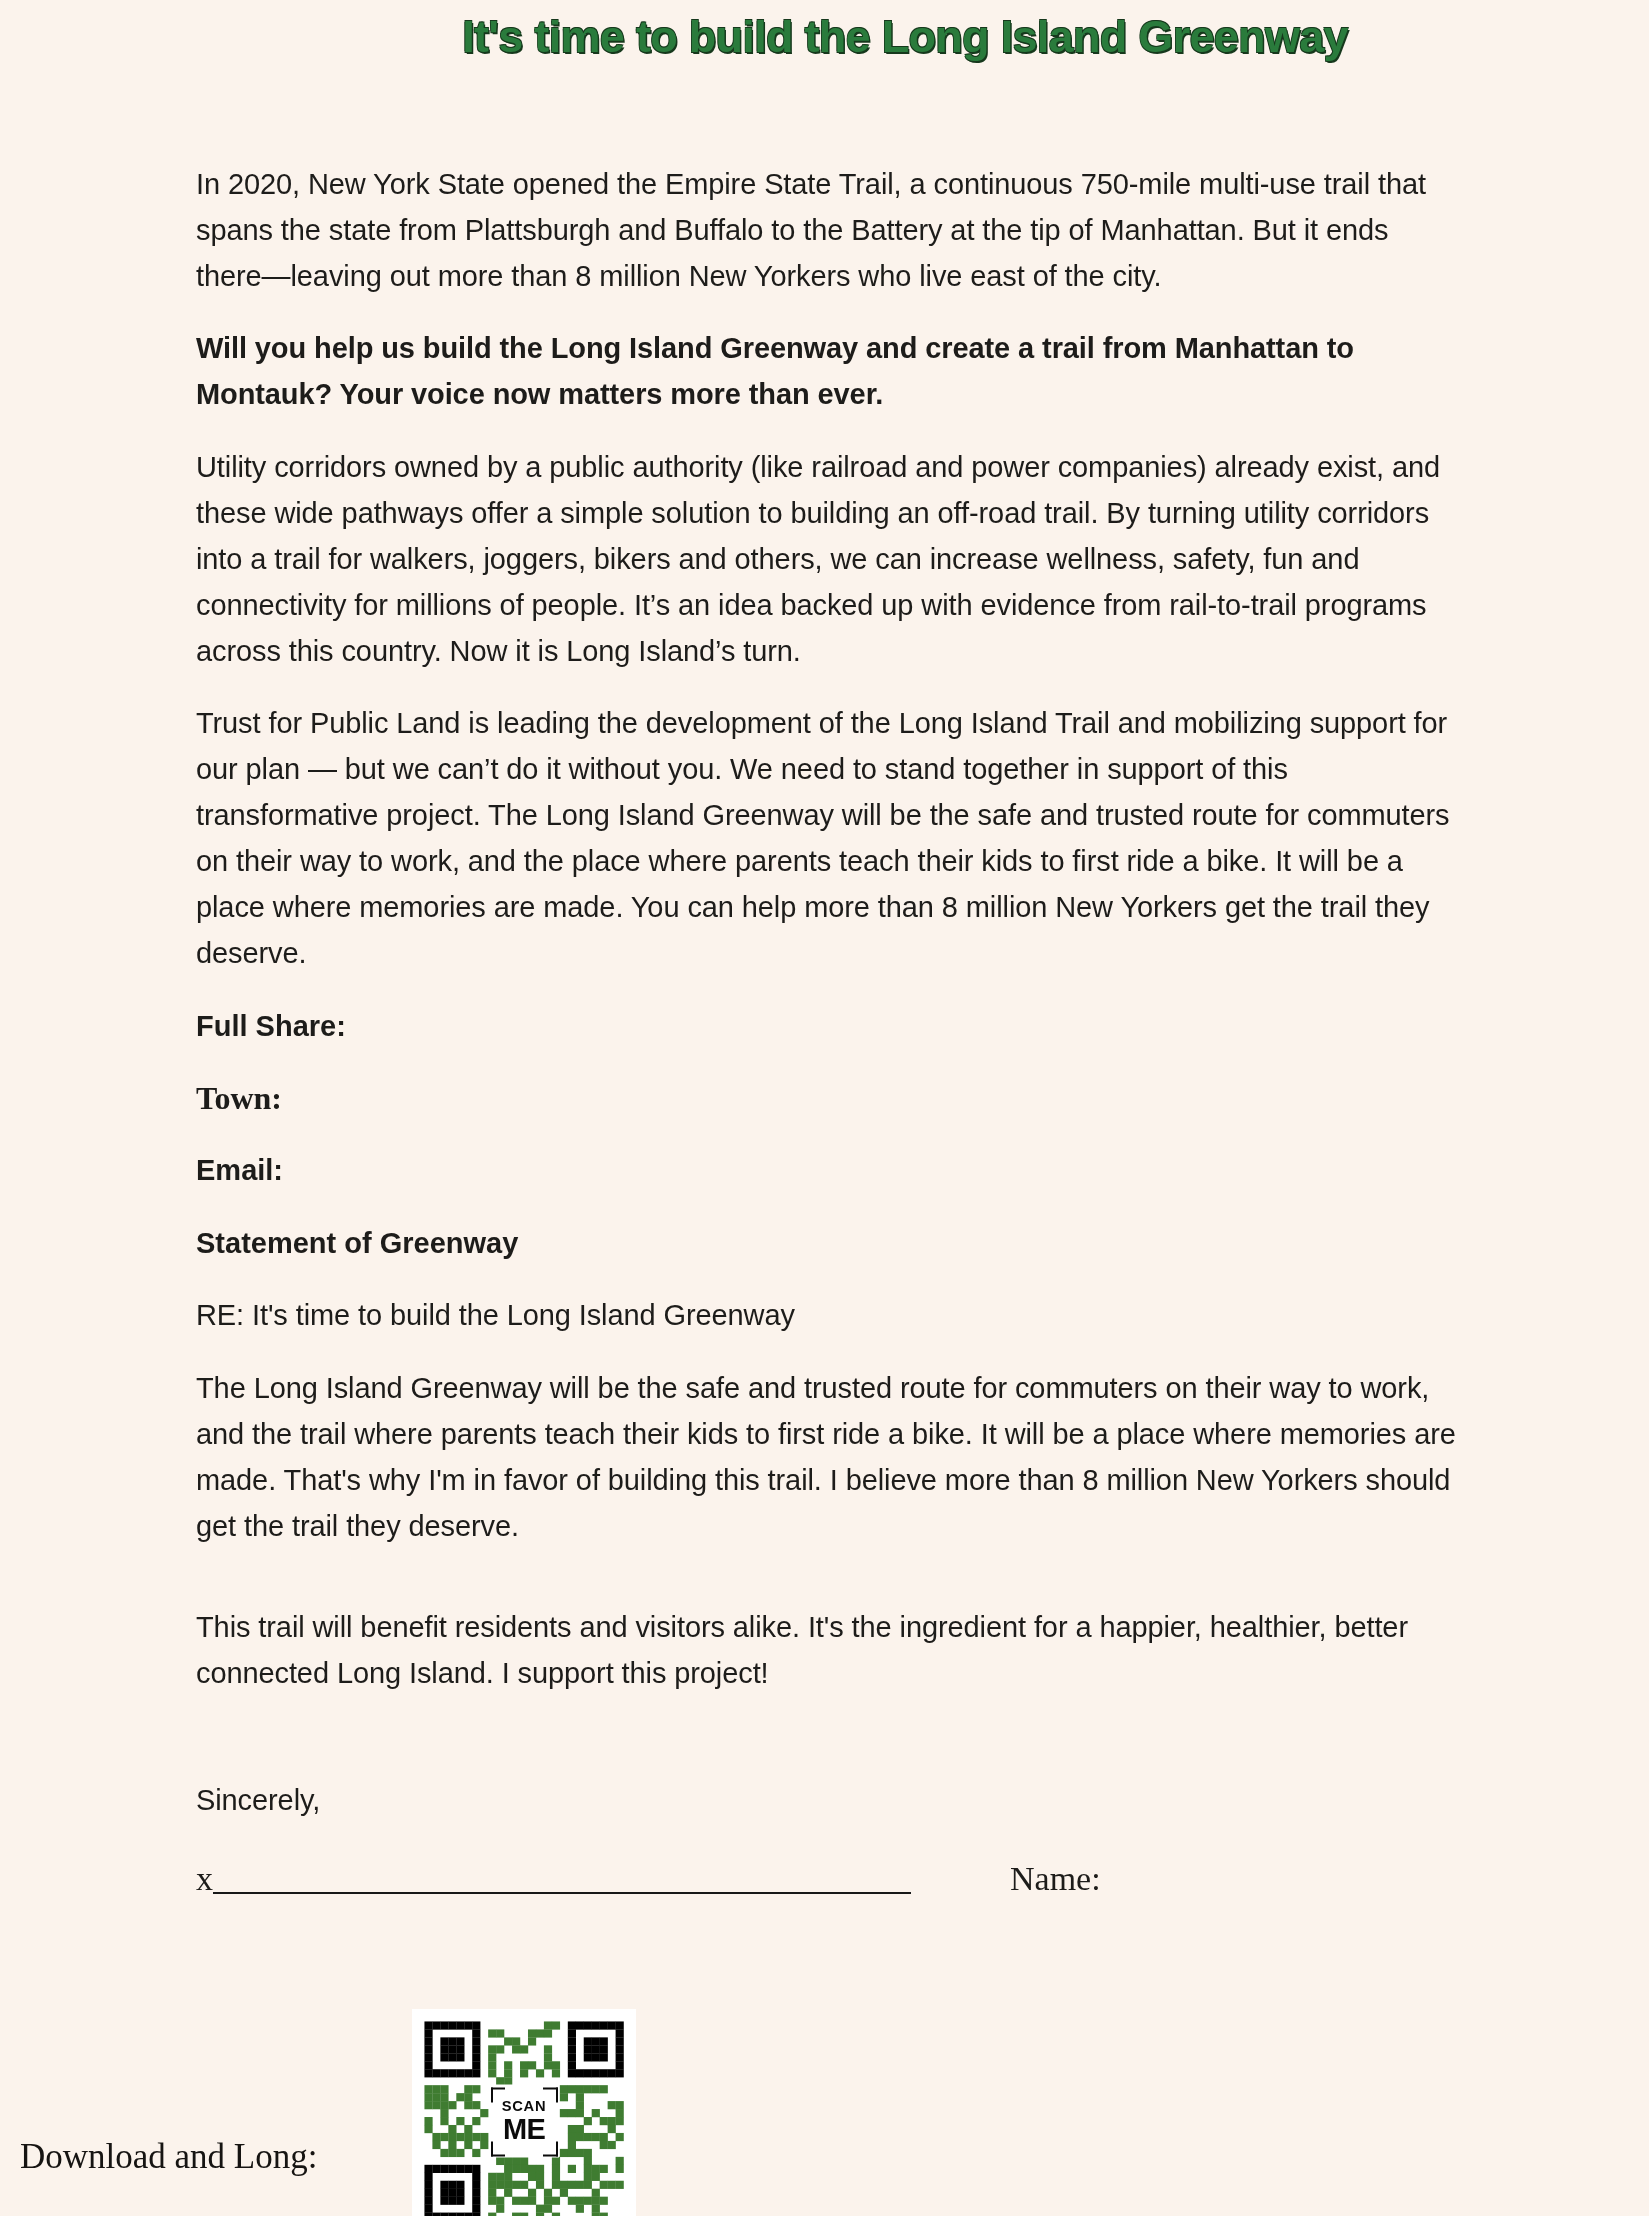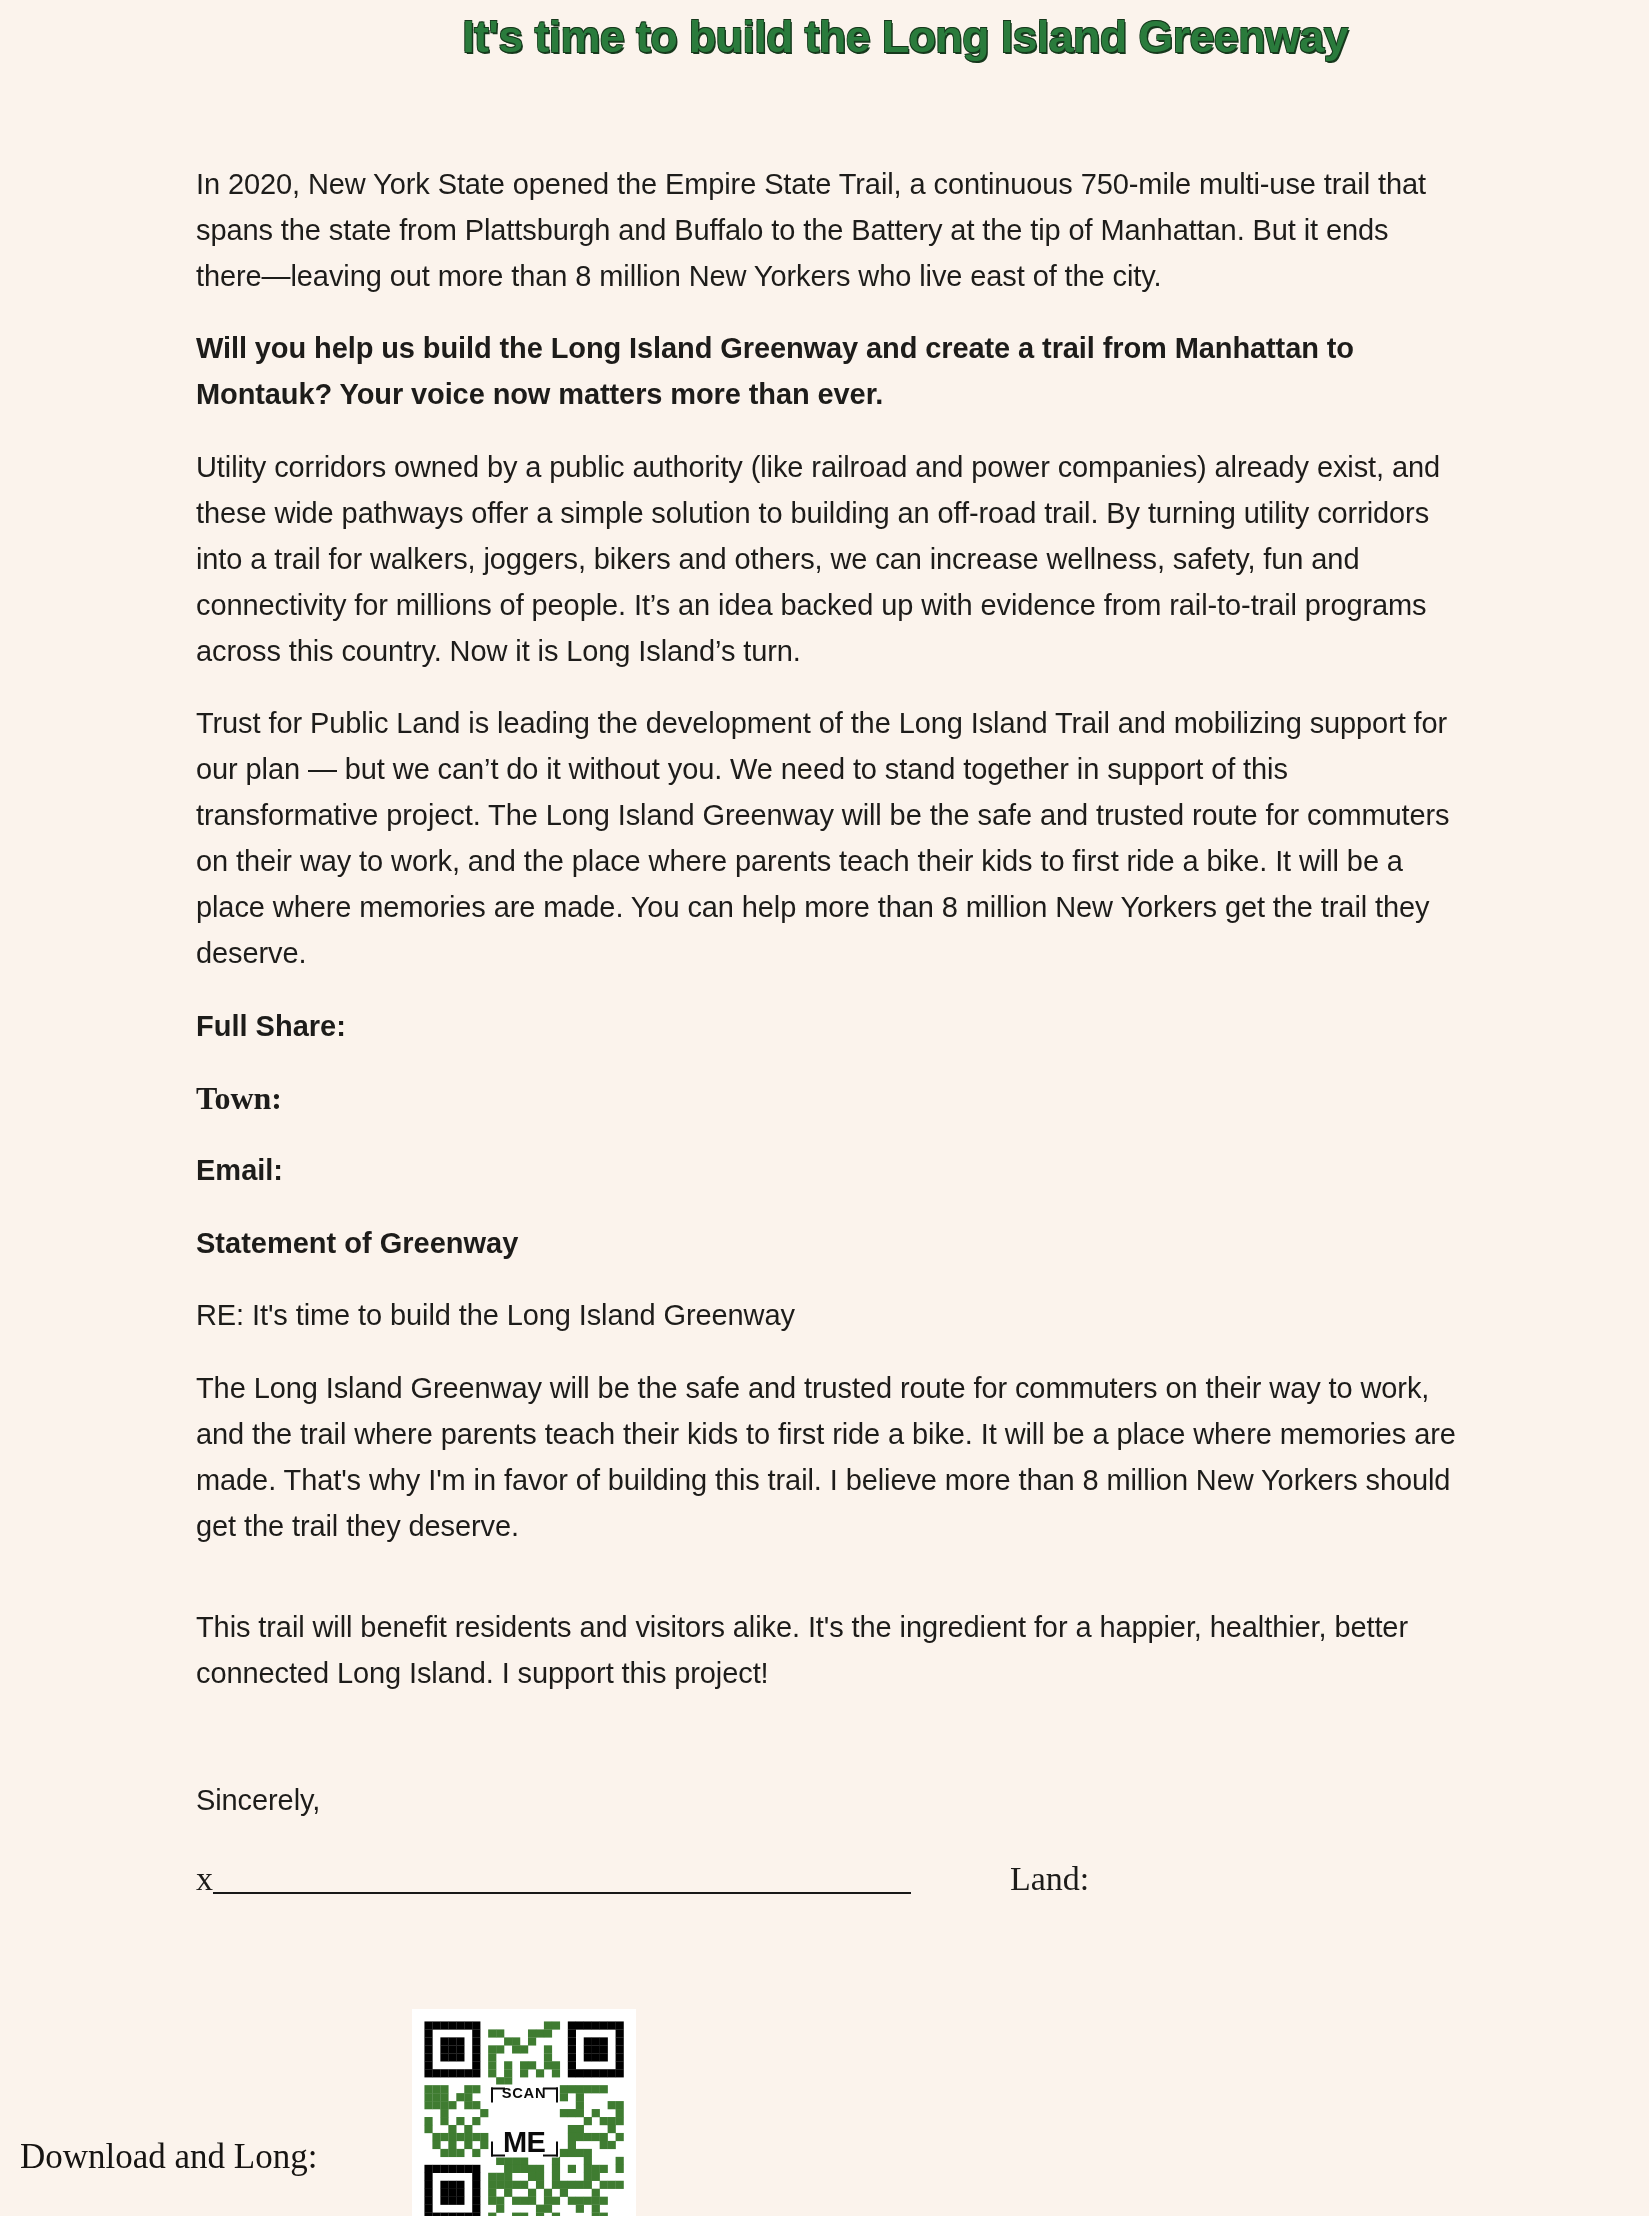--- a/index.html
+++ b/index.html
@@ -64,21 +64,21 @@
     position:absolute;left:412px;top:2009px;
     width:224px;height:224px;
     background:#ffffff;
   }
   .qr-card svg{display:block;}
   .scan-label{
     position:absolute;left:50%;top:112px;
     transform:translate(-50%,-50%);
     width:70px;height:73px;
     background:#ffffff;
-    display:flex;flex-direction:column;align-items:center;justify-content:space-between;
+    display:flex;flex-direction:column;align-items:center;justify-content:center;
     color:#0b0b0b;text-align:center;
   }
   .scan-top{font-size:14.7px;font-weight:bold;letter-spacing:0.7px;line-height:16px;}
   .scan-bottom{font-size:29px;font-weight:600;letter-spacing:-0.7px;line-height:31px;}
   .corner{position:absolute;width:14.7px;height:14.7px;}
   .corner.tl{left:1.5px;top:2.9px;border-left:2.2px solid #0b0b0b;border-top:2.2px solid #0b0b0b;}
   .corner.tr{right:1.5px;top:2.9px;border-right:2.2px solid #0b0b0b;border-top:2.2px solid #0b0b0b;}
   .corner.bl{left:1.5px;bottom:1.5px;border-left:2.2px solid #0b0b0b;border-bottom:2.2px solid #0b0b0b;}
   .corner.br{right:1.5px;bottom:1.5px;border-right:2.2px solid #0b0b0b;border-bottom:2.2px solid #0b0b0b;}
 </style>
@@ -116,21 +116,21 @@
     <p class="para">The Long Island Greenway will be the safe and trusted route for commuters on their way to work,
 and the trail where parents teach their kids to first ride a bike. It will be a place where memories are
 made. That's why I'm in favor of building this trail. I believe more than 8 million New Yorkers should
 get the trail they deserve.</p>
     <p class="para gap-before">This trail will benefit residents and visitors alike. It's the ingredient for a happier, healthier, better
 connected Long Island. I support this project!</p>
 
     <p class="para closing">Sincerely,</p>
 
     <div class="sig-row">
-      <span>x</span><span class="sig-line"></span><span class="date-label">Land:</span>
+      <span>x</span><span class="sig-line"></span><span class="date-label">Name:</span>
     </div>
   </div>
 
   <div class="download-label">Download and Long:</div>
 
   <div class="qr-card">
     <div id="qr-holder">
         <svg width="224" height="224" viewBox="0 0 306 306" xmlns="http://www.w3.org/2000/svg">
           <rect width="306" height="306" fill="#ffffff"></rect>
           <rect x="17.00" y="17.00" width="11.18" height="11.18" fill="#000000"></rect>

